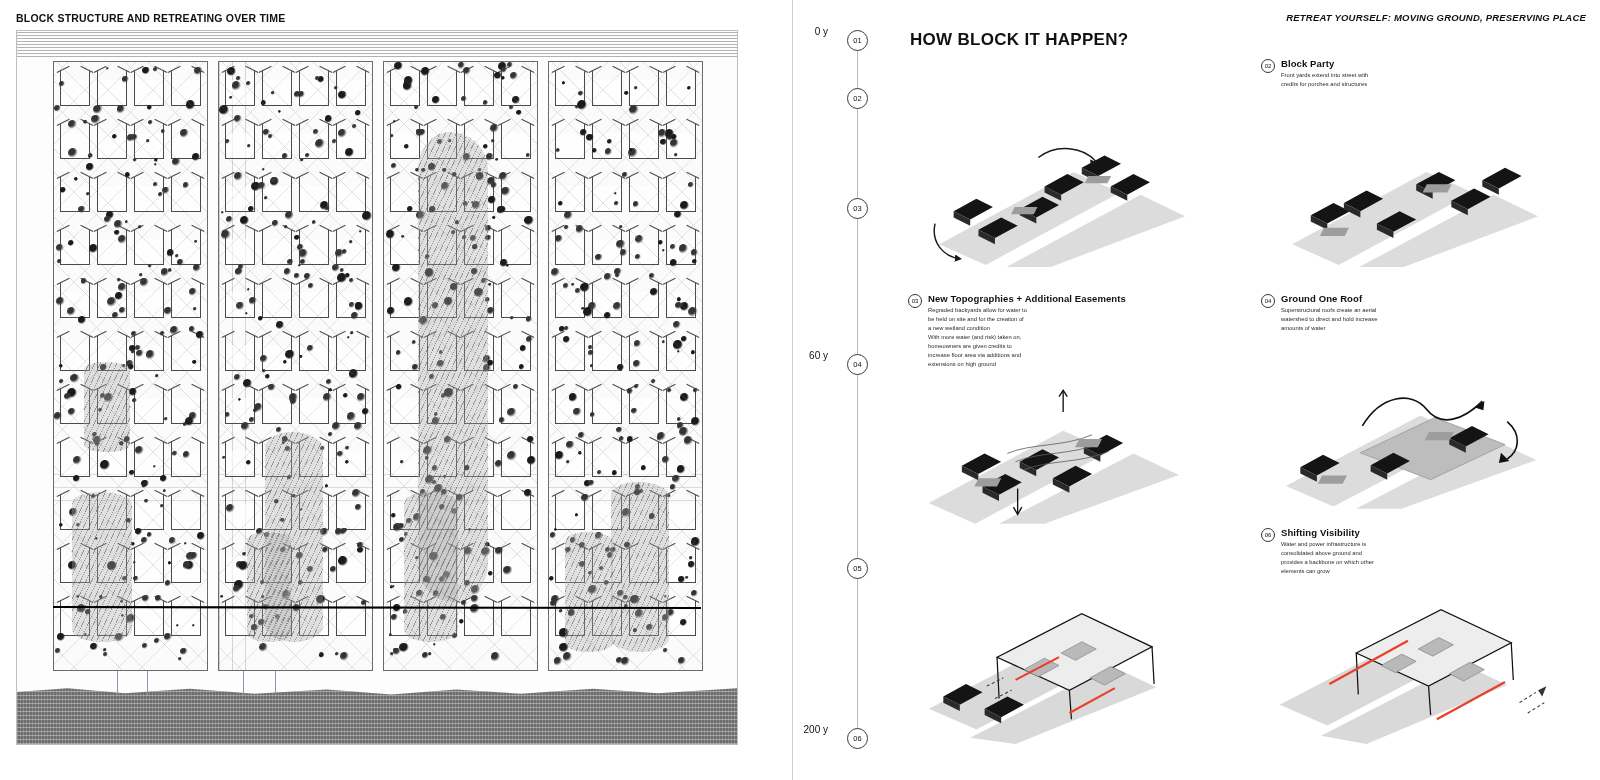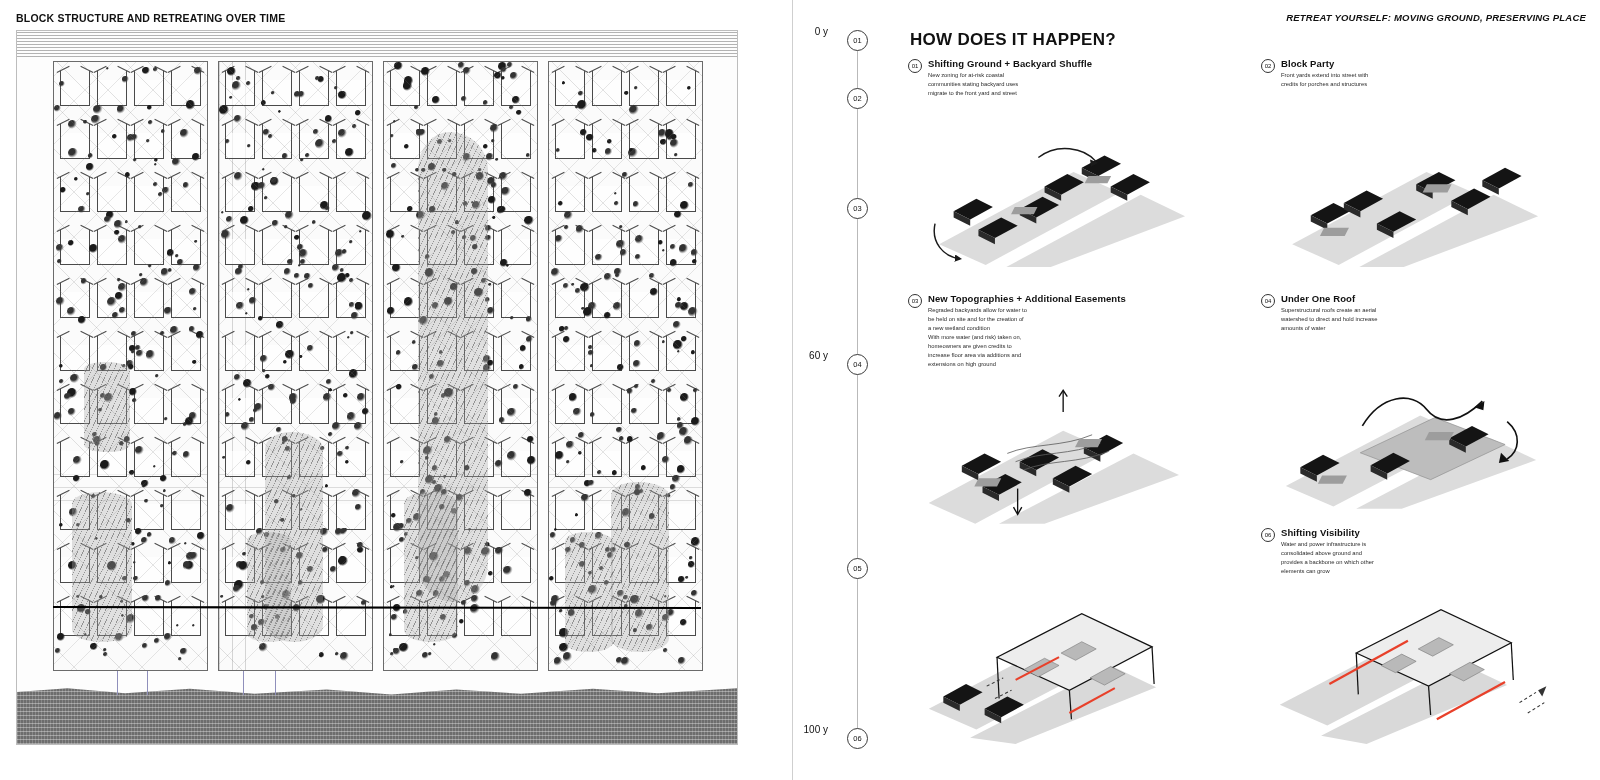--- a/index.html
+++ b/index.html
@@ -1811,47 +1811,38 @@
     </div>
 </div>
 
 <div id="divider"></div>
 
 <div id="timeline">
   <div id="timeline-axis"></div>
 
   <div class="t-label" style="top:8px;">0 y</div>
   <div class="t-label" style="top:332px;">60 y</div>
-  <div class="t-label" style="top:706px;">100 y</div>
+  <div class="t-label" style="top:706px;">200 y</div>
 
   <div class="t-node" style="top:12px;">01</div>
   <div class="t-node" style="top:70px;">02</div>
   <div class="t-node" style="top:180px;">03</div>
   <div class="t-node" style="top:336px;">04</div>
   <div class="t-node" style="top:540px;">05</div>
   <div class="t-node" style="top:710px;">06</div>
 </div>
 
 <div id="right-panel">
 
   <div id="doc-title">RETREAT YOURSELF: MOVING GROUND, PRESERVING PLACE</div>
-  <div id="section-heading">HOW DOES IT HAPPEN?</div>
+  <div id="section-heading">HOW BLOCK IT HAPPEN?</div>
 
   <div id="steps-grid">
 
     <div class="step">
-      <div class="step-head">
-        <div class="step-num">01</div>
-        <div class="step-text">
-          <div class="step-title">Shifting Ground + Backyard Shuffle</div>
-          <div class="step-desc">New zoning for at-risk coastal
-communities stating backyard uses
-migrate to the front yard and street</div>
-        </div>
-      </div>
       <div class="axo">
         <svg viewBox="0 0 320 150" preserveAspectRatio="xMidYMid meet">
           <g stroke="#777" stroke-width="1" fill="none">
             <path d="M30 128 L160 58 L205 78 L75 148 Z" fill="#dcdcdc" stroke="none"></path>
             <path d="M95 150 L225 80 L268 101 L138 150 Z" fill="#dcdcdc" stroke="none"></path>
           </g>
           <g fill="#141414">
             <path d="M44 96 L66 84 L82 92 L60 104 Z"></path>
             <path d="M44 96 L60 104 L60 110 L44 102 Z" fill="#2a2a2a"></path>
             <path d="M68 114 L90 102 L106 110 L84 122 Z"></path>
@@ -1964,21 +1955,21 @@
             <rect x="190" y="48" width="22" height="8" transform="skewX(-27)"></rect>
           </g>
         </svg>
       </div>
     </div>
 
     <div class="step">
       <div class="step-head">
         <div class="step-num">04</div>
         <div class="step-text">
-          <div class="step-title">Under One Roof</div>
+          <div class="step-title">Ground One Roof</div>
           <div class="step-desc">Superstructural roofs create an aerial
 watershed to direct and hold increase
 amounts of water</div>
         </div>
       </div>
       <div class="axo" style="top:74px;">
         <svg viewBox="0 0 320 140" preserveAspectRatio="xMidYMid meet">
           <path d="M24 110 L154 42 L200 62 L70 130 Z" fill="#dcdcdc"></path>
           <path d="M92 132 L222 64 L266 85 L136 132 Z" fill="#dcdcdc"></path>
           <g fill="#bdbdbd" stroke="#8a8a8a" stroke-width=".6">

